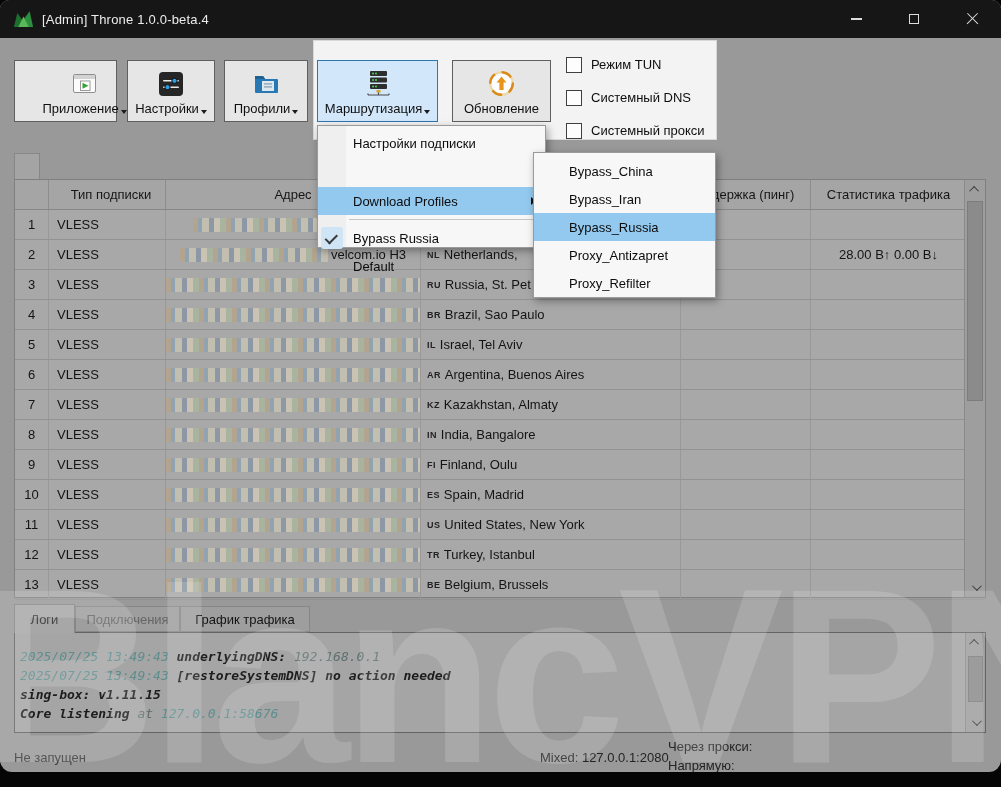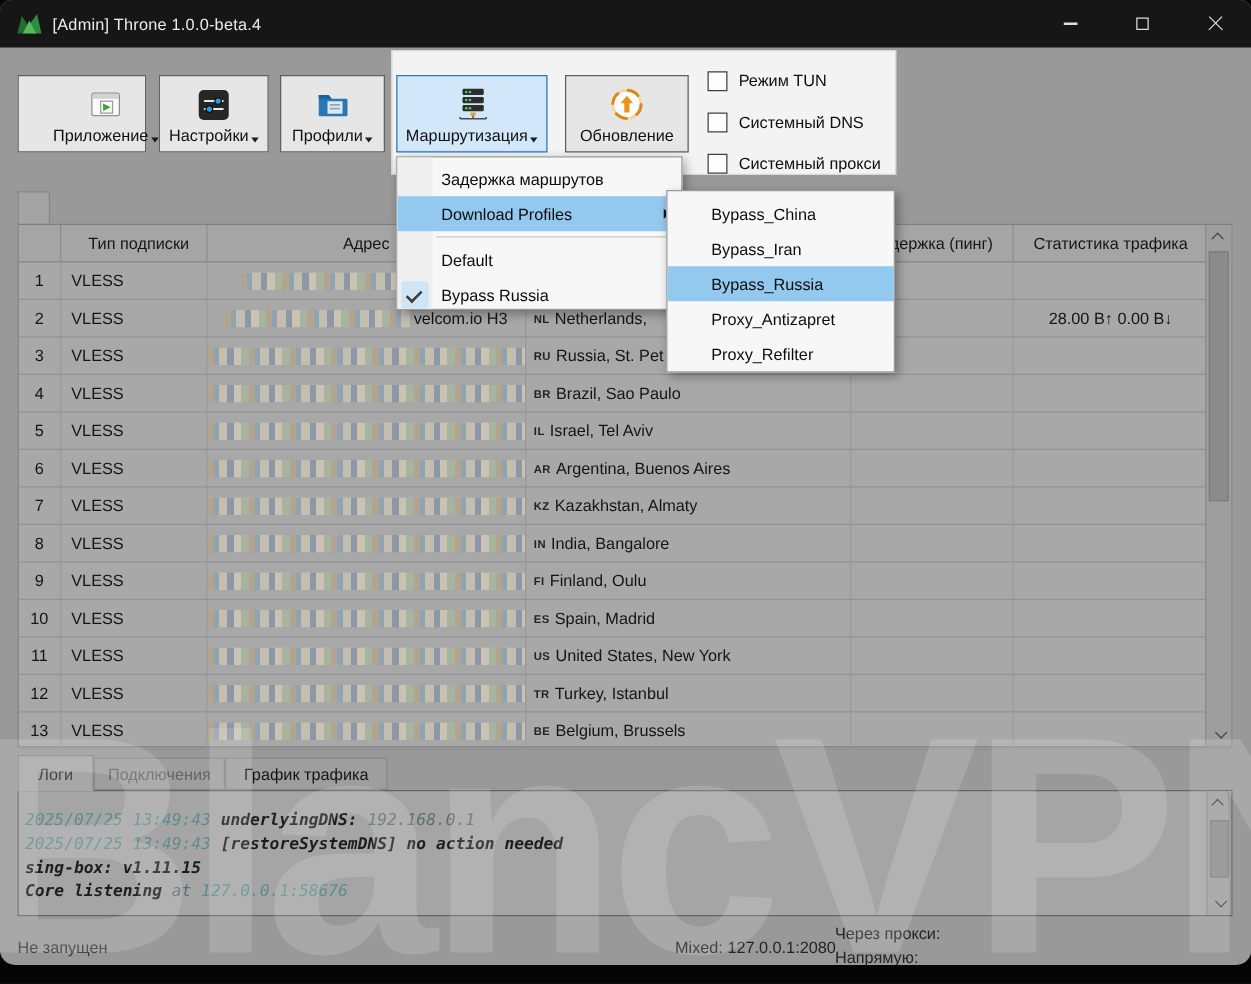--- a/index.html
+++ b/index.html
@@ -83,21 +83,21 @@
   .lg-dim{color:var(--log-dim,#5e6e6e);}
   .vscroll2{position:absolute;right:0;top:0;width:20px;height:99px;border-left:1px solid #8a8a8a;background:#9e9e9e;box-sizing:border-box;}
   
   .st{position:absolute;font-size:13px;color:#383838;}
   .st.mixedtxt{color:#242424;}
   
   .menu{position:absolute;left:317px;top:87px;width:229px;height:123px;background:var(--menu-bg,#f7f7f7);
     border:1px solid #9a9a9a;box-sizing:border-box;z-index:100;box-shadow:2px 3px 8px rgba(0,0,0,.35);padding-top:3px;}
   .menu:before{content:"";position:absolute;left:0;top:0;width:28px;height:100%;background:#efefef;}
   .mitem{position:relative;height:28px;display:flex;align-items:center;cursor:pointer;}
-  .mitem.hl{background:var(--menu-highlight,#94c9ef);}
+  .mitem.hl{background:var(--menu-highlight,#94c9ef);margin-top:30px;}
   .mgut{position:absolute;left:3px;top:3px;width:22px;height:22px;border-radius:3px;display:flex;
     align-items:center;justify-content:center;}
   .mgut.checked{background:#cfe4f5;}
   .mcheck{width:10px;height:5px;border-left:2px solid #3a3a3a;border-bottom:2px solid #3a3a3a;
     transform:rotate(-45deg) translateY(-1px);}
   .mlabel{margin-left:35px;font-size:13px;color:#0c0c0c;white-space:nowrap;position:relative;}
   .marrow{position:absolute;right:9px;width:0;height:0;border-top:4px solid transparent;
     border-bottom:4px solid transparent;border-left:5px solid #111;}
   .msep{height:1px;background:#c7c7c7;margin:4px 2px 4px 31px;}
   .submenu{position:absolute;left:533px;top:114px;width:183px;height:146px;background:var(--menu-bg,#f7f7f7);
@@ -439,37 +439,37 @@
       </div>
 
       <span class="st" style="left:14px;top:712px;">Не запущен</span>
       <span class="st mixedtxt" style="left:540px;top:712px;">Mixed: 127.0.0.1:2080</span>
       <span class="st mixedtxt" style="left:668px;top:701px;">Через прокси:</span>
       <span class="st mixedtxt" style="left:668px;top:720px;">Напрямую:</span>
 
       <div class="menu" id="routing-menu">
           <div class="mitem">
             <span class="mgut"></span>
-            <span class="mlabel">Задержка маршрутов</span>
+            <span class="mlabel">Настройки подписки</span>
           </div>
           <div class="mitem hl">
             <span class="mgut"></span>
             <span class="mlabel">Download Profiles</span>
             <i class="marrow"></i>
           </div>
           <div class="msep"></div>
           <div class="mitem">
+            <span class="mgut checked">
+              <i class="mcheck"></i>
+            </span>
+            <span class="mlabel">Bypass Russia</span>
+          </div>
+          <div class="mitem">
             <span class="mgut"></span>
             <span class="mlabel">Default</span>
-          </div>
-          <div class="mitem">
-            <span class="mgut checked">
-              <i class="mcheck"></i>
-            </span>
-            <span class="mlabel">Bypass Russia</span>
           </div>
         </div>
       <div class="submenu" id="profiles-submenu">
           <div class="smitem">
             <span class="smlabel">Bypass_China</span>
           </div>
           <div class="smitem">
             <span class="smlabel">Bypass_Iran</span>
           </div>
           <div class="smitem hl">

